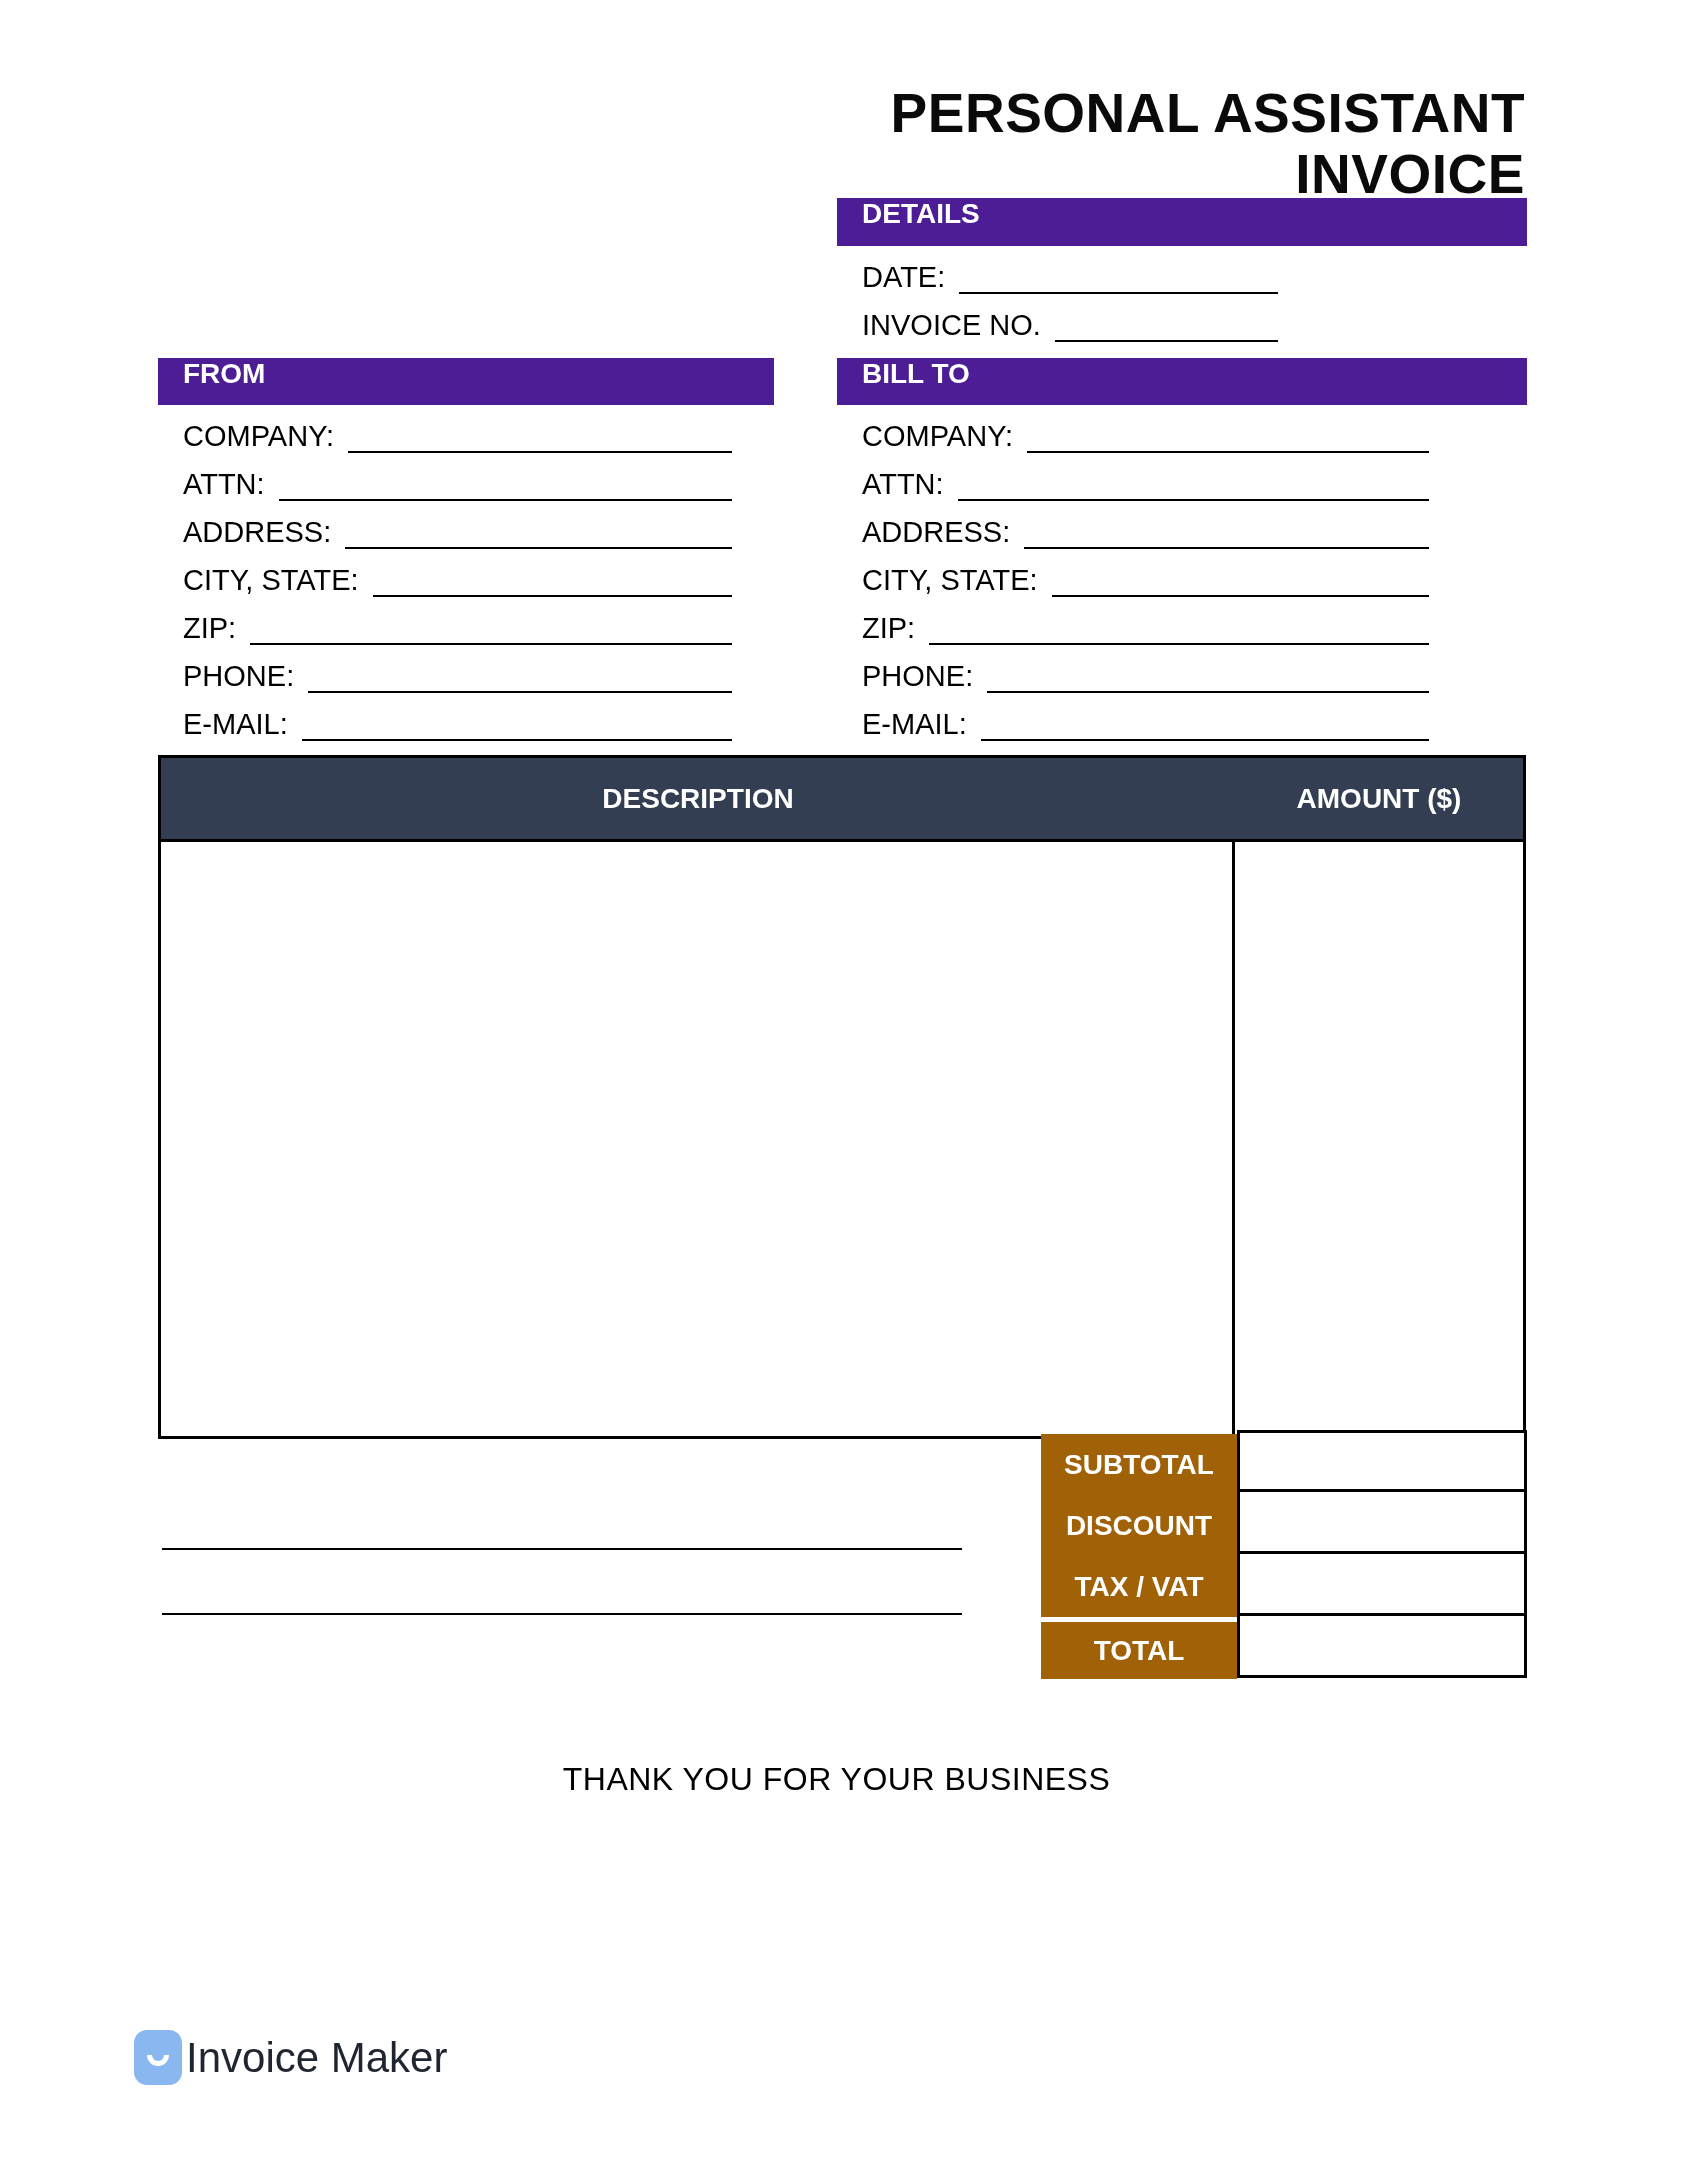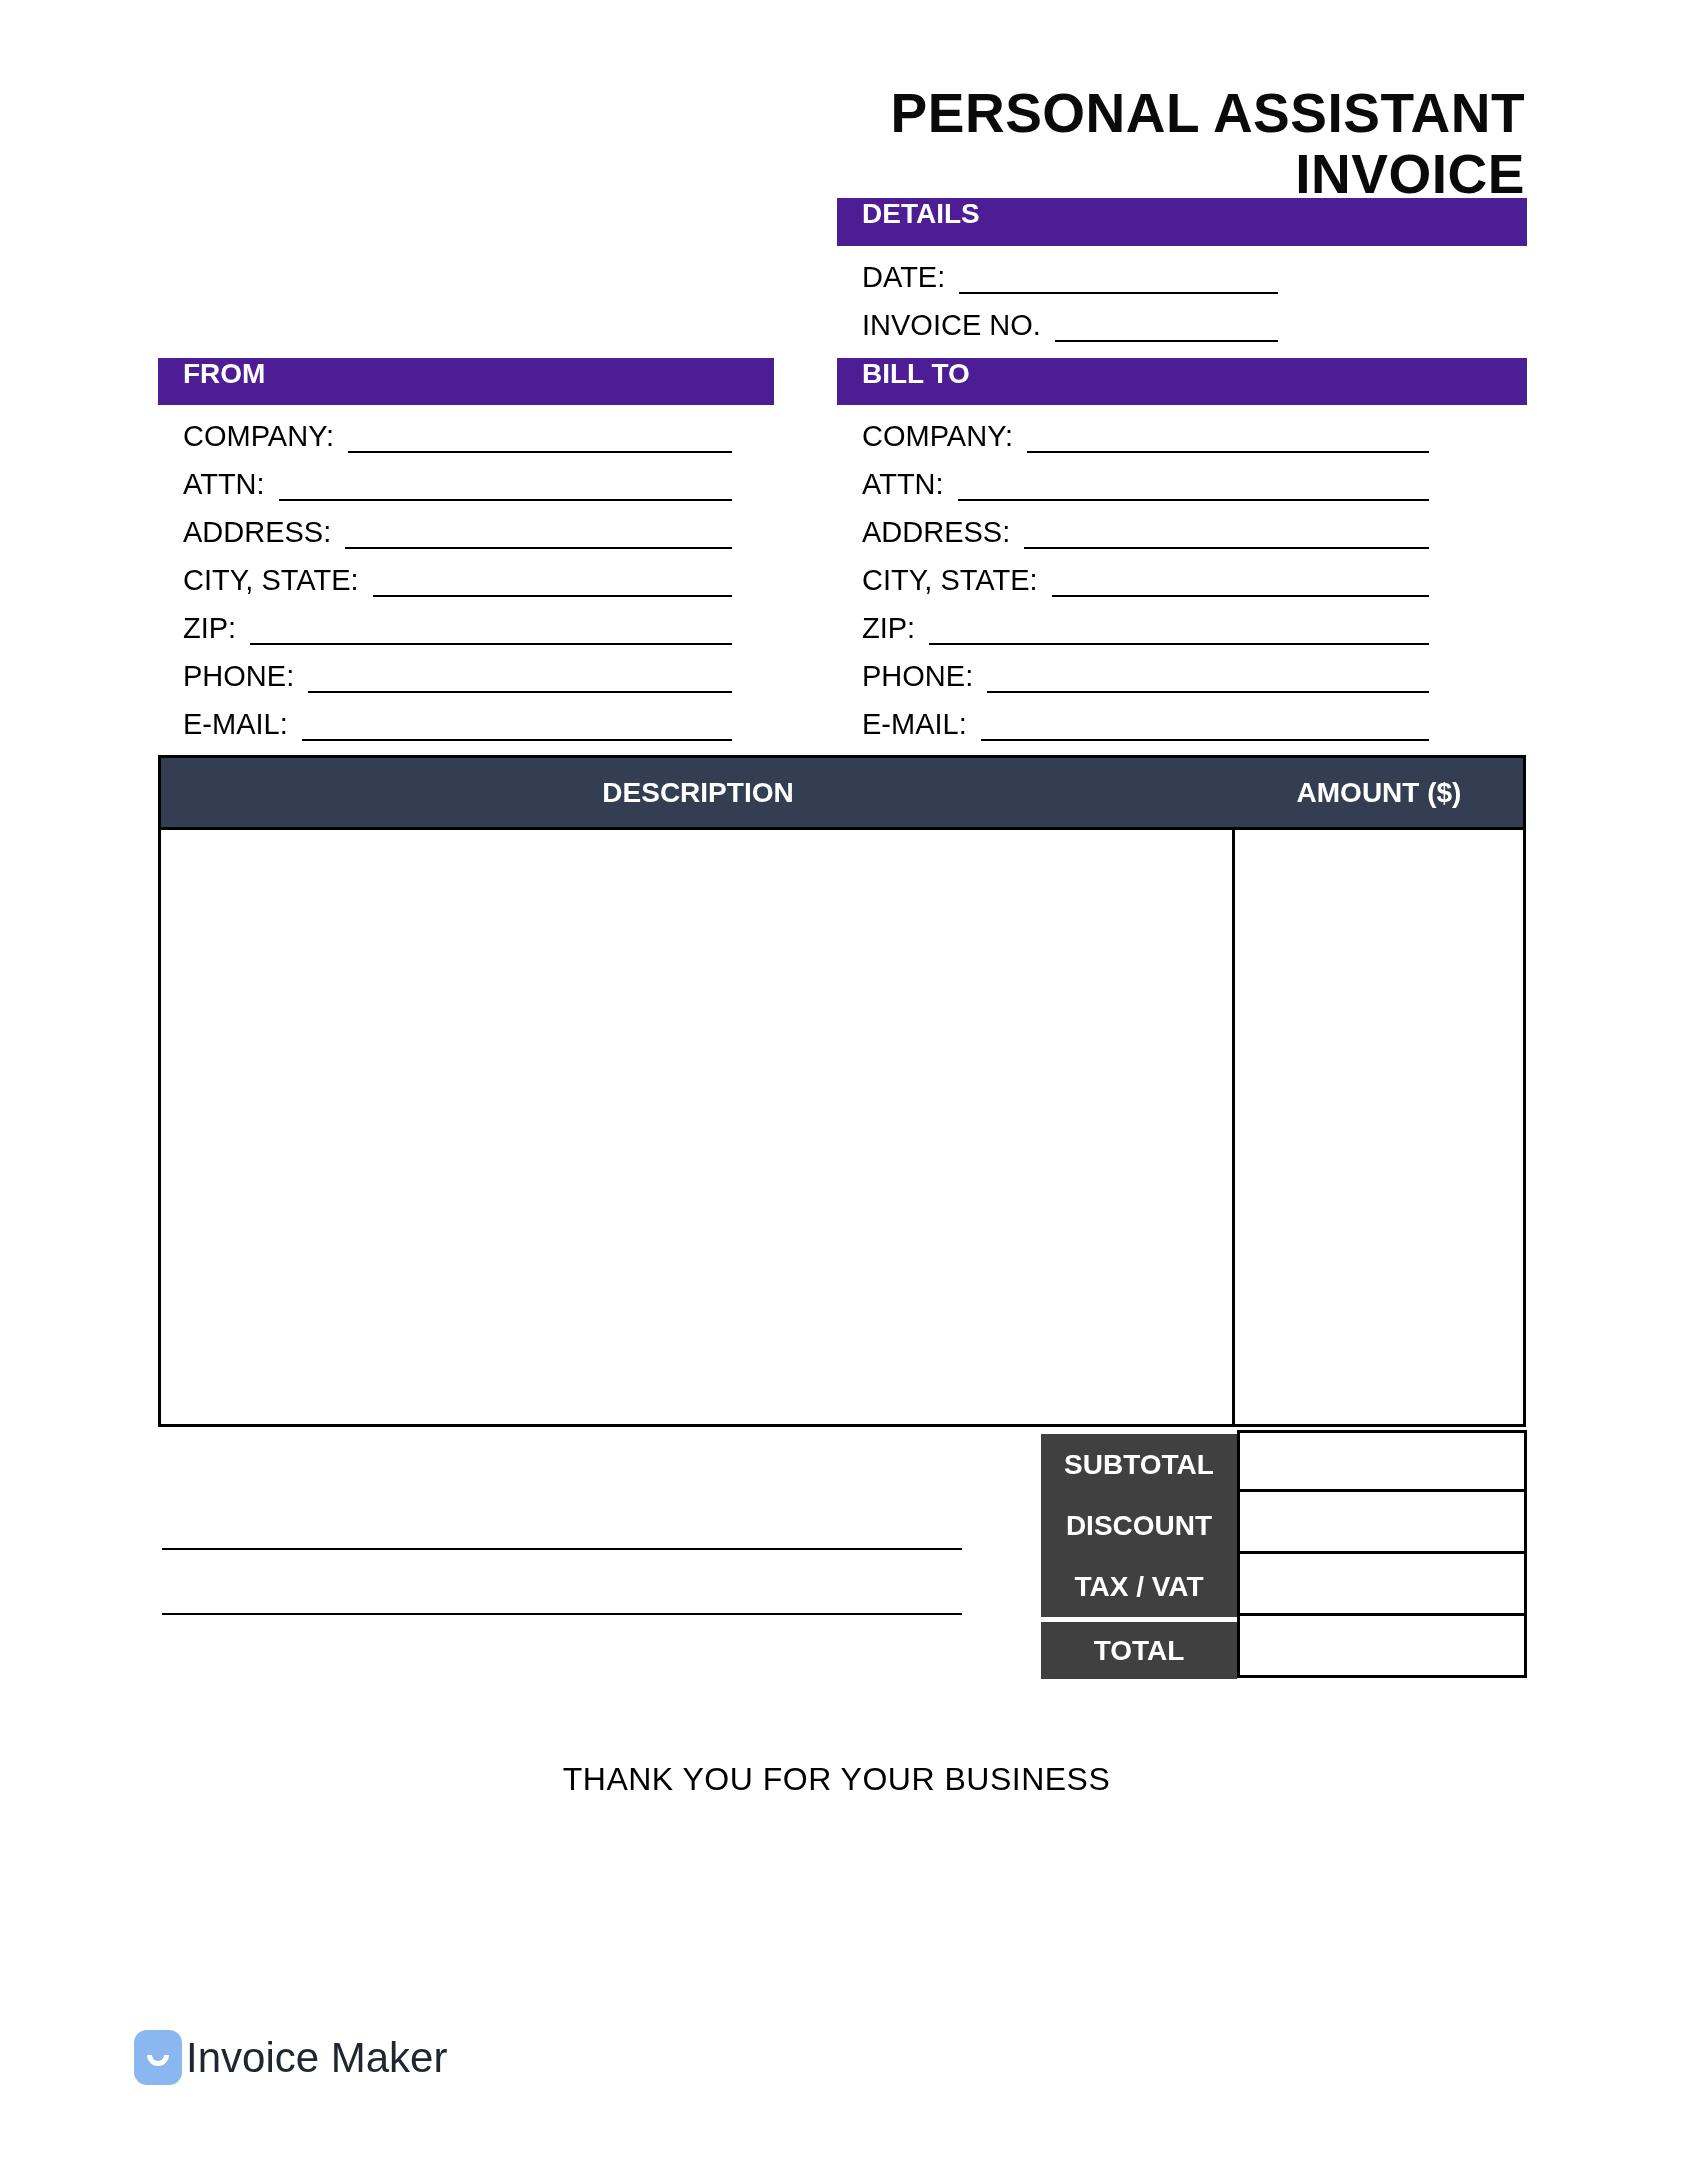--- a/index.html
+++ b/index.html
@@ -40,34 +40,34 @@
   .billto-section { position:absolute; left:837px; top:358px; width:690px; }
   .from-section .section-bar, .billto-section .section-bar { height:47px; }
   .field-row { display:flex; align-items:flex-end; height:48px; font-size:29px; padding-left:25px; }
   .field-row .row-label { white-space:nowrap; line-height:34px; }
   .from-section .fill-line { margin-right:42px; }
   .billto-section .fill-line { margin-right:98px; }
 
   
   .invoice-table { position:absolute; left:158px; top:755px; width:1368px; border:3px solid #000; }
   .table-header {
-    display:flex; align-items:center; height:72px;
+    display:flex; align-items:center; height:84px;
     background:#333E52; border-bottom:3px solid #000;
     color:#fff; font-weight:bold; font-size:28px;
   }
   .th-desc { width:1074px; text-align:center; }
   .th-amount { flex:1; text-align:center; }
   .table-body { display:flex; height:594px; }
   .td-desc { width:1074px; border-right:3px solid #000; }
   .td-amount { flex:1; }
 
   
   .totals-labels { position:absolute; left:1041px; top:1434px; width:196px; }
   .totals-label {
-    height:61px; background:#404040; color:#fff;
+    height:61px; background:#a16207; color:#fff;
     font-weight:bold; font-size:28px;
     display:flex; align-items:center; justify-content:center;
   }
   .totals-gap { height:5px; background:#ffffff; }
   .totals-label.total-row { height:57px; }
   .totals-values { position:absolute; left:1237px; top:1430px; width:290px; }
   .totals-value { height:62px; border:3px solid #000; background:#fff; }
   .totals-value + .totals-value { border-top:0; }
 
   

